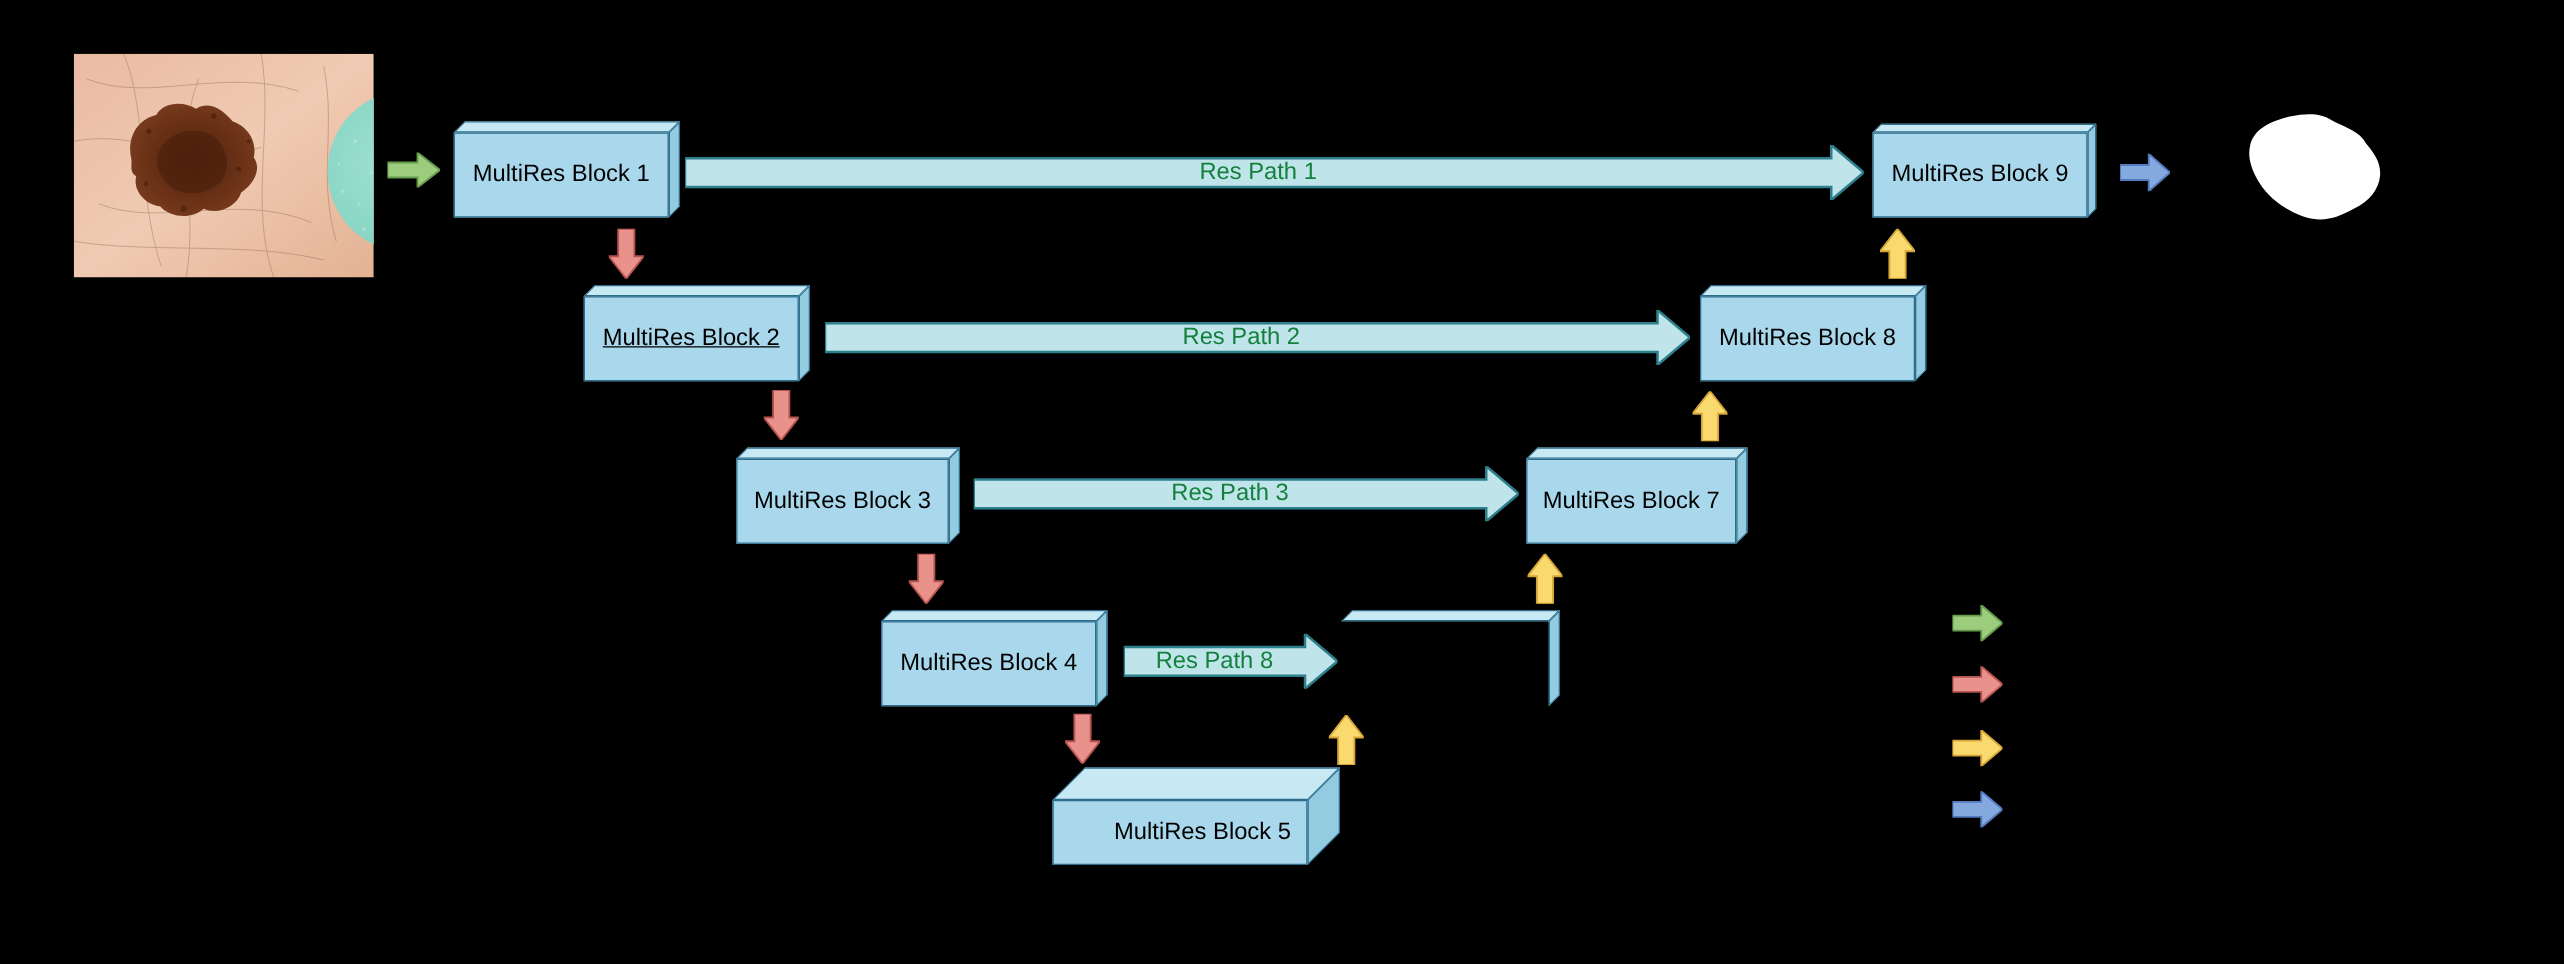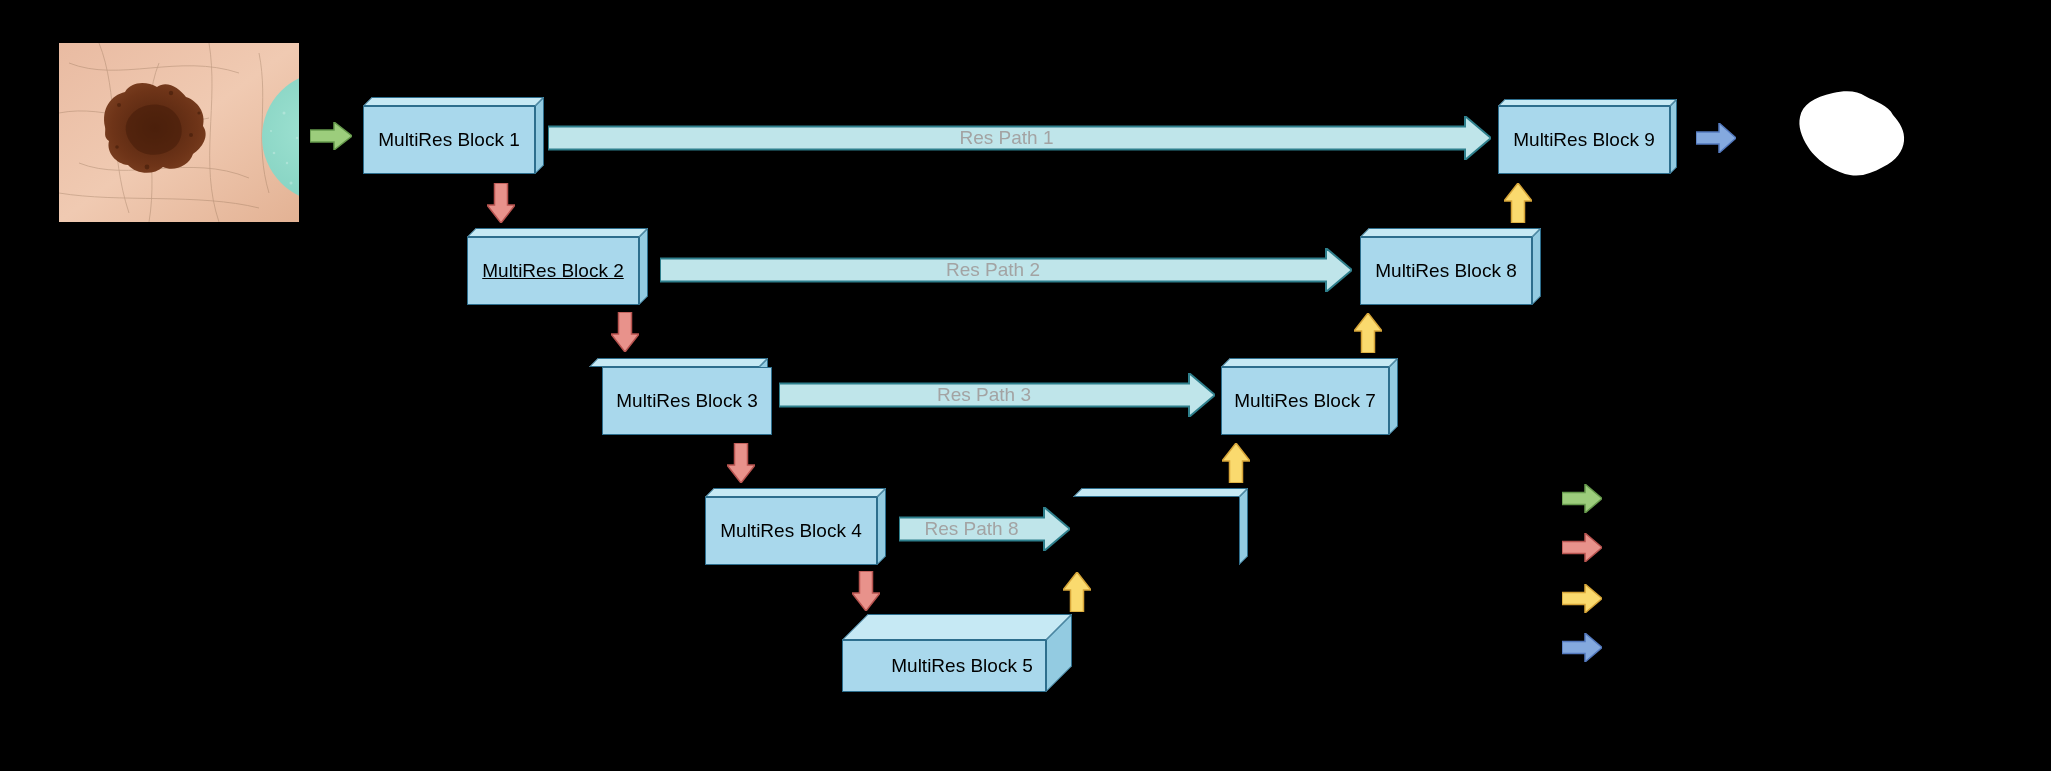--- a/index.html
+++ b/index.html
@@ -20,21 +20,21 @@
   
   .d9  .topf{height:9px;}  .d9  .face{top:9px;}  .d9  .sidef{width:9px;top:9px;}
   .d7  .topf{height:7px;}  .d7  .face{top:7px;}  .d7  .sidef{width:7px;top:7px;}
   .d26 .topf{height:26px;} .d26 .face{top:26px;} .d26 .sidef{width:26px;top:26px;}
 
   
   .respath{position:absolute;height:44px;}
   .respath svg{position:absolute;left:0;top:0;}
   .respath .rp-label{position:absolute;left:0;right:26px;top:0;bottom:0;
       display:flex;align-items:center;justify-content:center;
-      font-size:19px;color:#a3a3a3;}
+      font-size:19px;color:#15803d;}
 
   .arrow-svg{position:absolute;}
   .mask-svg{position:absolute;}
 </style>
 </head>
 <body>
 
 <div class="stage">
 
   <svg class="abs" style="left:59px;top:43px;" width="240" height="179" viewBox="0 0 240 179">
@@ -162,21 +162,21 @@
     <div class="topf" style="width:172px;"></div>
     <div class="sidef" style="left:172px;height:68px;"></div>
     <div class="face" style="width:172px;height:68px;text-decoration:underline;">
         <span>MultiRes Block 2</span>
       </div>
   </div>
 
   <div class="block d9" style="left:589px;top:358px;width:179px;height:77px;">
     <div class="topf" style="width:170px;"></div>
     <div class="sidef" style="left:170px;height:68px;"></div>
-    <div class="face" style="width:170px;height:68px;margin-left:13px;">
+    <div class="face" style="width:170px;height:68px;">
         <span>MultiRes Block 3</span>
       </div>
   </div>
 
   <div class="block d9" style="left:705px;top:488px;width:181px;height:77px;">
     <div class="topf" style="width:172px;"></div>
     <div class="sidef" style="left:172px;height:68px;"></div>
     <div class="face" style="width:172px;height:68px;">
         <span>MultiRes Block 4</span>
       </div>

